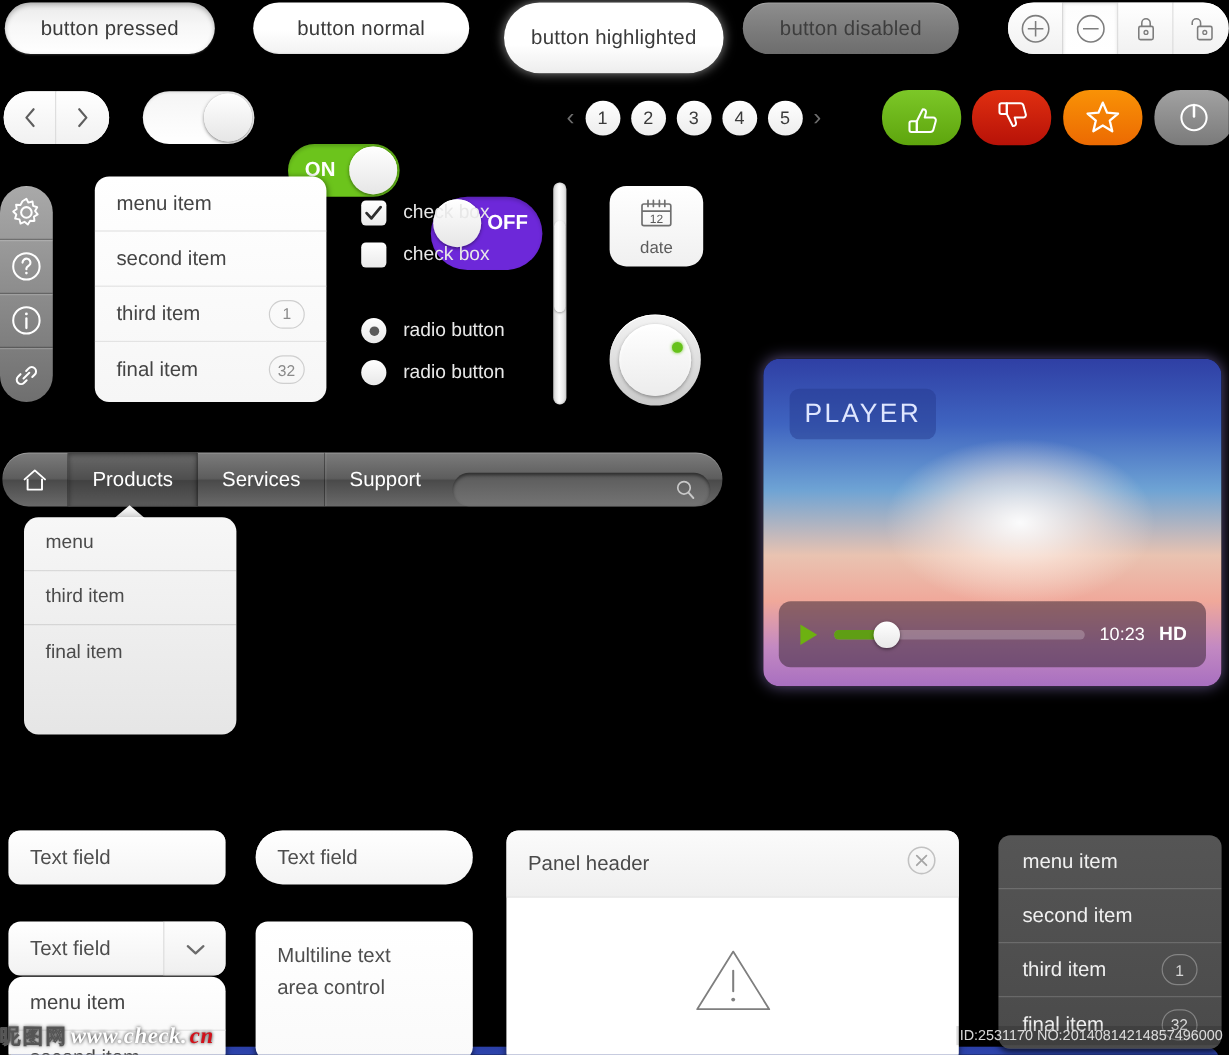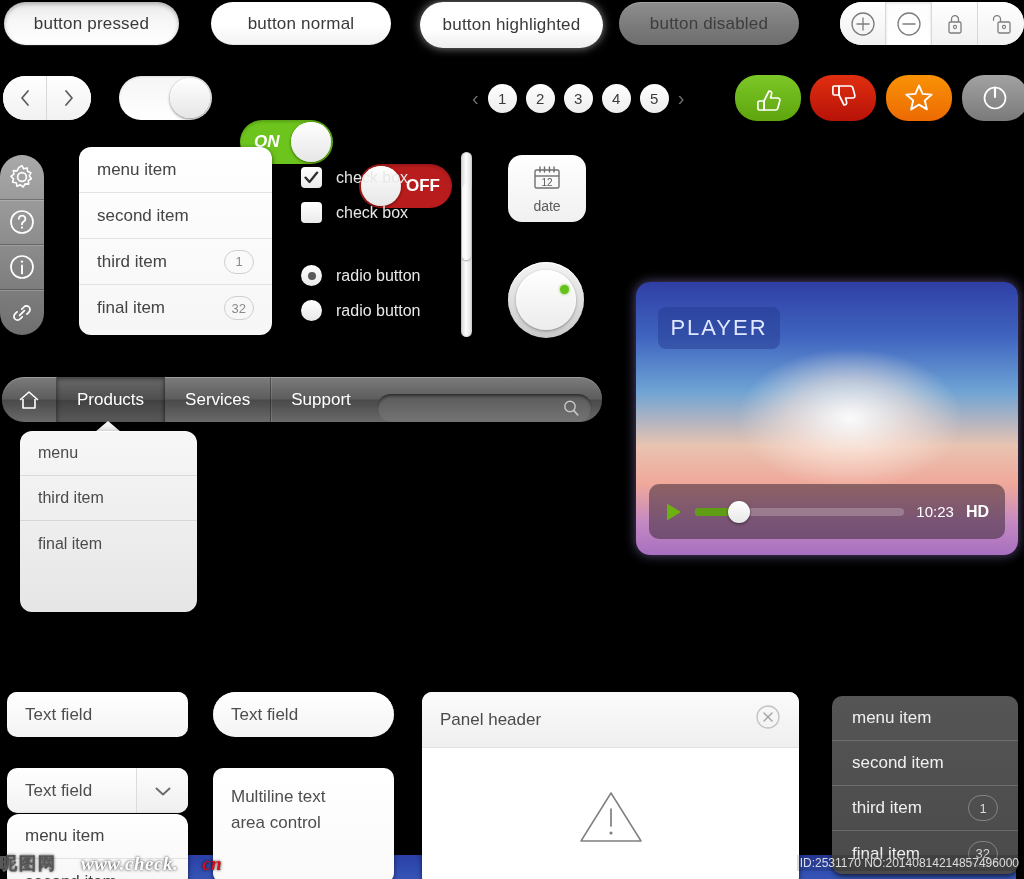--- a/index.html
+++ b/index.html
@@ -287,21 +287,21 @@
   }
   .li-dark:last-child { border-bottom:none; }
   .badge-dark {
     min-width:30px; height:26px; border-radius:13px;
     border:1px solid rgba(255,255,255,.3); color:#d8d8d8; font-size:13px;
     display:flex; align-items:center; justify-content:center; padding:0 7px;
   }
 
   
   .wm-left {
-    position:absolute; left:0; bottom:4px; display:flex; align-items:center; gap:24px;
+    position:absolute; left:0; bottom:4px; display:flex; align-items:center; gap:2px;
     font-family:"Liberation Serif", serif; font-style:italic; font-weight:700;
     font-size:19px; color:#ffffff; text-shadow:0 0 3px rgba(0,0,0,.9);
     letter-spacing:.5px;
   }
   .wm-cjk {
     font-family:"DejaVu Sans", sans-serif; font-style:normal; font-size:17px;
     letter-spacing:2px; color:#fff;
     -webkit-text-stroke:0.6px #555;
   }
   .wm-right {
@@ -314,21 +314,21 @@
 <body>
 
 <div class="abs pill pill-pressed" style="left:4px; top:2px; width:175px; height:43px;">
   <span>button pressed</span>
 </div>
 
 <div class="abs pill pill-white" style="left:211px; top:2px; width:180px; height:43px;">
   <span>button normal</span>
 </div>
 
-<div class="abs pill pill-highlight" style="left:420px; top:2px; width:183px; height:46px;">
+<div class="abs pill pill-highlight" style="left:420px; top:2px; width:183px; height:59px;">
   <span>button highlighted</span>
 </div>
 
 <div class="abs pill pill-disabled" style="left:619px; top:2px; width:180px; height:43px;">
   <span>button disabled</span>
 </div>
 
 <div class="abs seg" style="left:840px; top:2px; width:184px; height:43px;">
   <div style="width:46px;">
     <svg width="26" height="26" viewBox="0 0 26 26">
@@ -372,25 +372,25 @@
 </div>
 
 <div class="abs toggle" style="left:119px; top:76px; width:93px; height:44px;
             background:linear-gradient(180deg,#f5f5f5,#ffffff);
             box-shadow:0 1px 3px rgba(0,0,0,.6), inset 0 1px 2px rgba(0,0,0,.10);">
   <span class="knobball" style="right:2px; top:2px; width:40px; height:40px;"></span>
 </div>
 
 <div class="abs toggle" style="left:240px; top:76px; width:93px; height:44px; background:#6cc41c;
             box-shadow:0 1px 3px rgba(0,0,0,.6), inset 0 2px 3px rgba(0,0,0,.18);">
-  <span class="tg-label" style="left:14px; top:12px;font-style:italic;">ON</span>
+  <span class="tg-label" style="left:14px; top:12px;">ON</span>
   <span class="knobball" style="right:2px; top:2px; width:40px; height:40px;"></span>
 </div>
 
-<div class="abs toggle" style="left:359px; top:76px; width:93px; height:44px; background:#b91c1c;
+<div class="abs toggle" style="left:359px; top:76px; width:93px; height:61px; background:#6d28d9;
             box-shadow:0 1px 3px rgba(0,0,0,.6), inset 0 2px 3px rgba(0,0,0,.18);">
   <span class="knobball" style="left:2px; top:2px; width:40px; height:40px;"></span>
   <span class="tg-label" style="right:12px; top:12px;">OFF</span>
 </div>
 
 <div class="abs" style="left:472px; top:84px; display:flex; align-items:center; gap:9px;">
   <span class="chev">‹</span>
   <span class="circ" style="width:29px;height:29px;">1</span>
   <span class="circ" style="width:29px;height:29px;">2</span>
   <span class="circ" style="width:29px;height:29px;">3</span>

